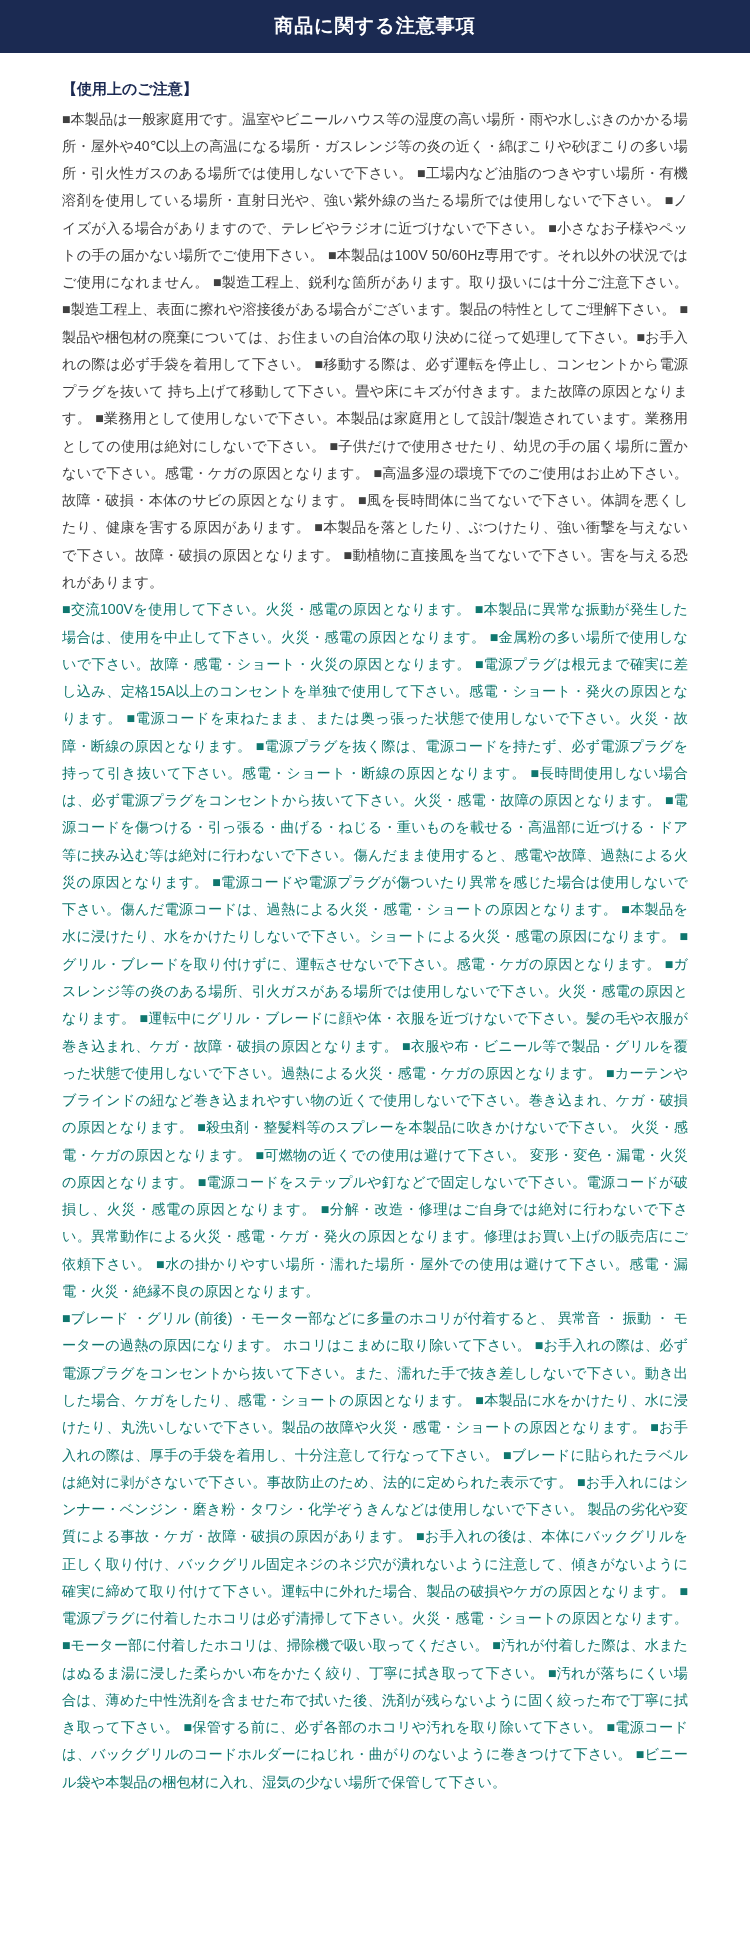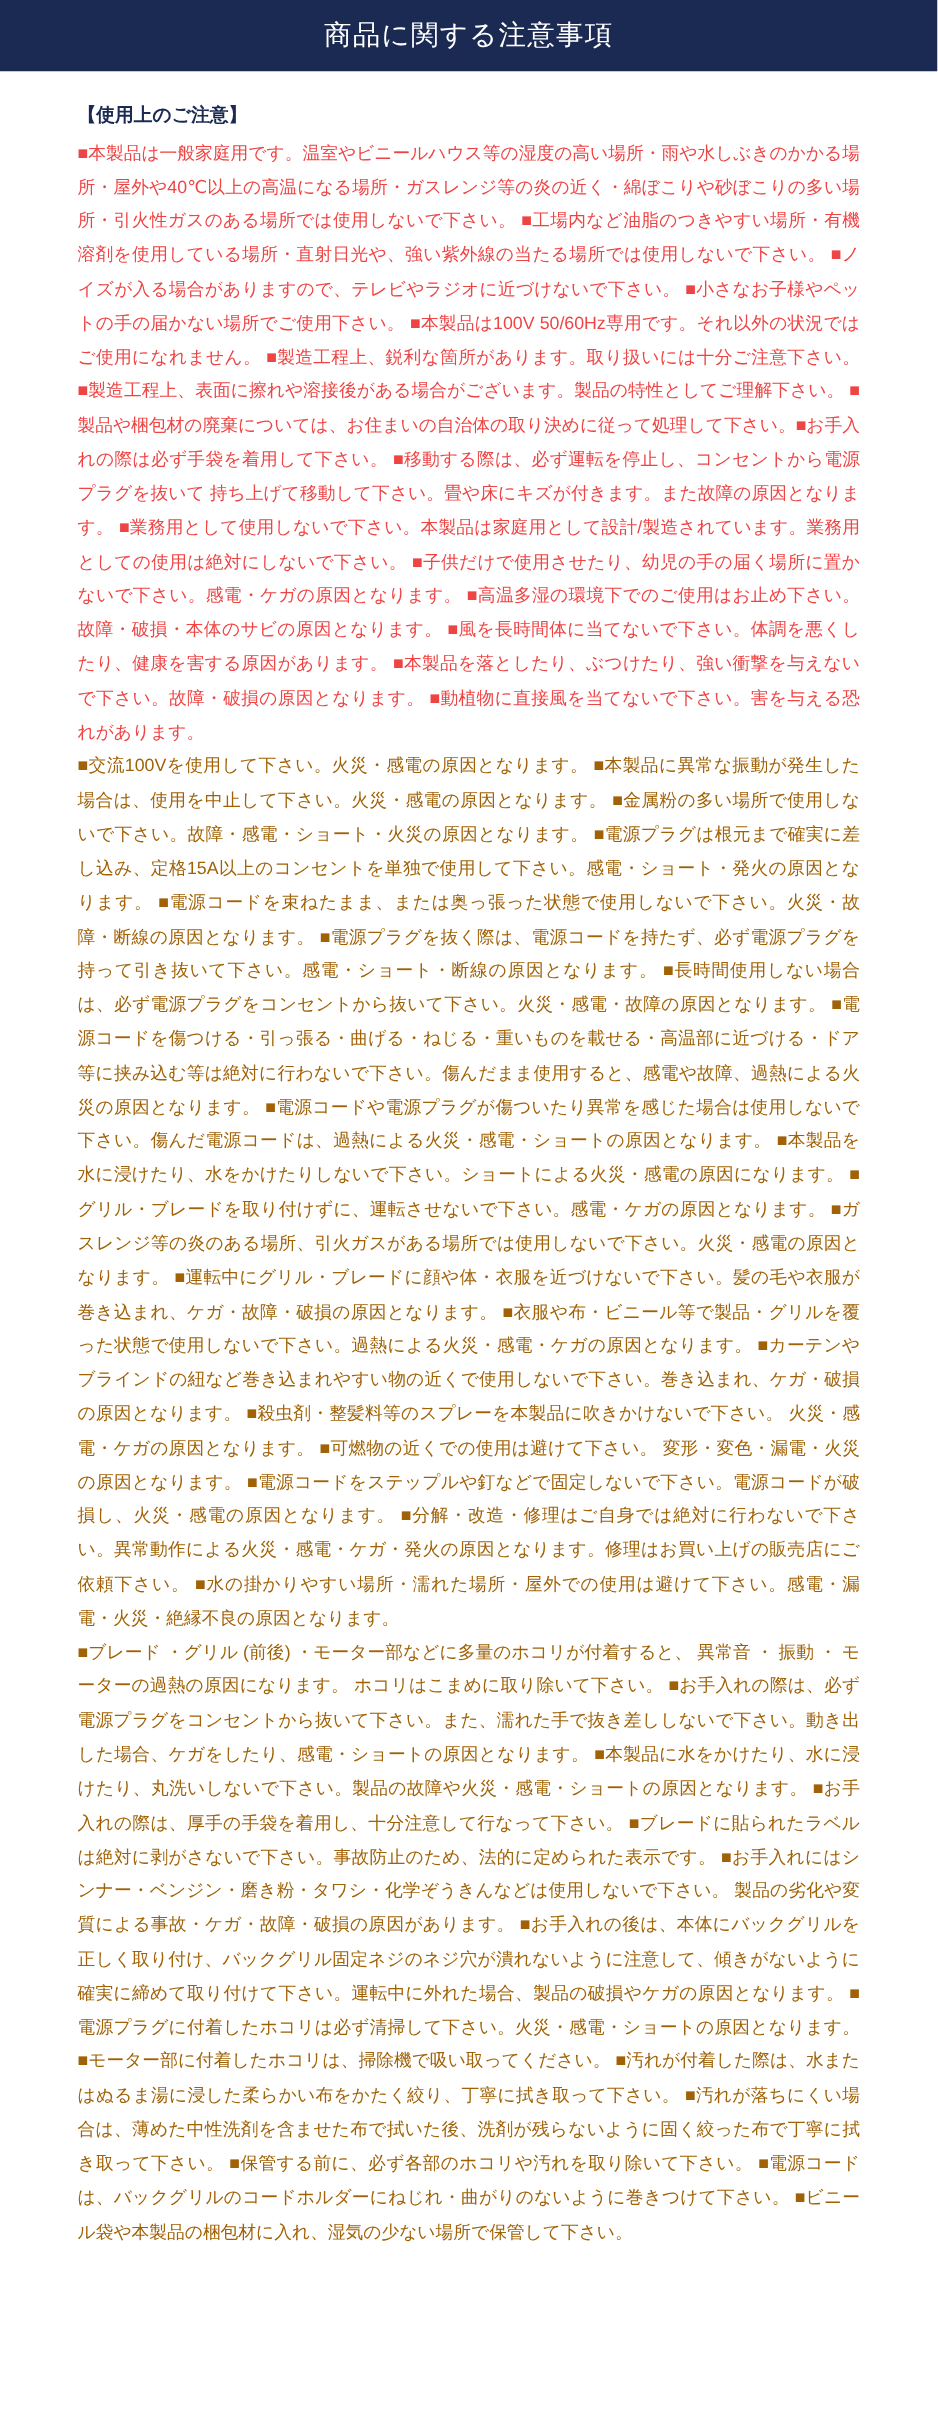--- a/index.html
+++ b/index.html
@@ -14,22 +14,22 @@
   }
   .page {
     width: 750px;
     box-sizing: border-box;
     padding: 0 0 18px 0;
   }
   .header-bar {
     background: #1b2a52;
     color: #ffffff;
     text-align: center;
-    font-size: 22px;
-    font-weight: normal;
+    font-size: 19px;
+    font-weight: bold;
     letter-spacing: 1px;
     padding: 13px 0 14px 0;
     margin: 0 0 0 0;
   }
   .content {
     padding: 22px 62px 0 62px;
     box-sizing: border-box;
   }
   .section-heading {
     color: #1b2a52;
@@ -37,28 +37,28 @@
     font-size: 15px;
     line-height: 1.9;
     margin: 14px 0 2px 0;
   }
   .section-heading:first-child {
     margin-top: 0;
   }
   .body-text {
     font-size: 14.2px;
     line-height: 1.92;
-    color: #ef4444;
+    color: #404040;
     text-align: justify;
     text-justify: inter-character;
     margin: 0;
     word-break: break-all;
   }
   .body-text.blue {
-    color: #a16207;
+    color: #0f766e;
   }
 </style>
 </head>
 <body>
 
 <div class="page">
 
   <div class="header-bar">商品に関する注意事項</div>
 
   <div class="content">

